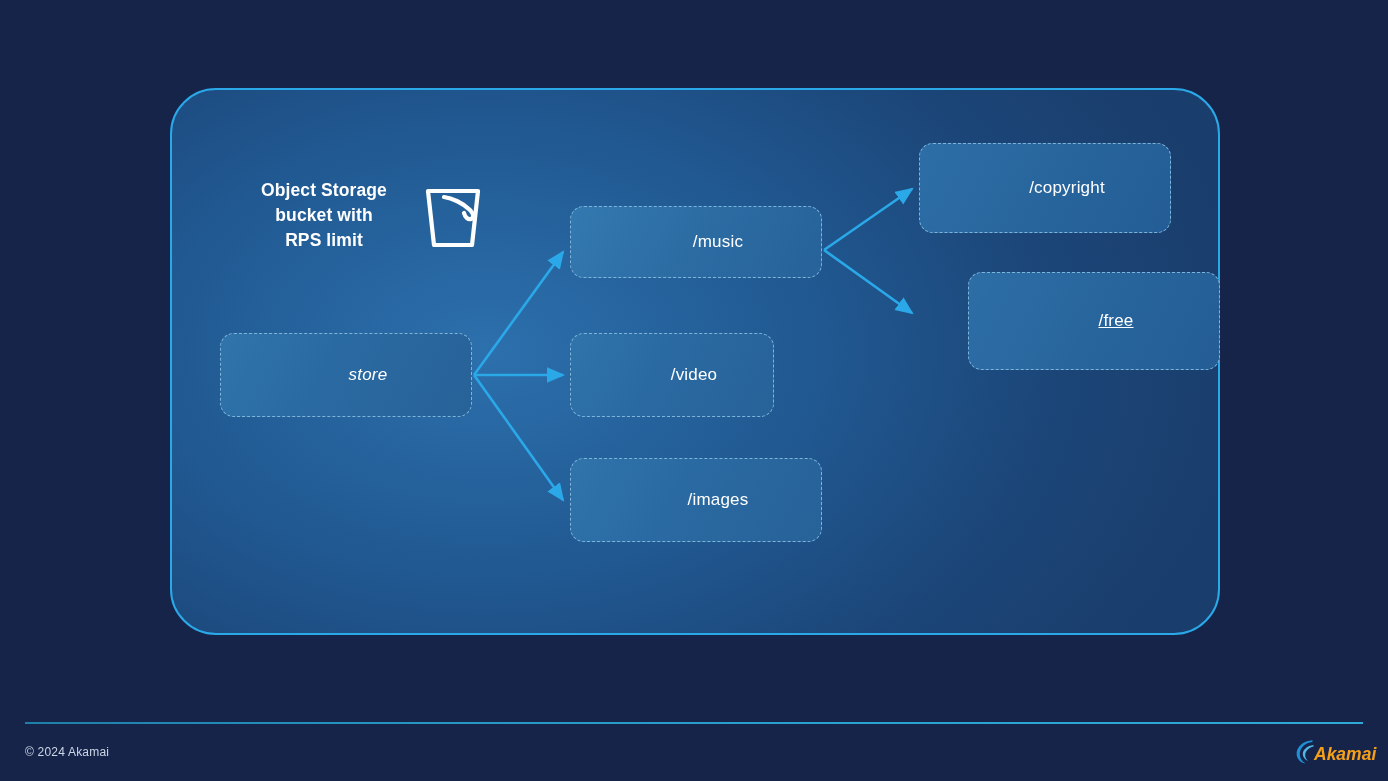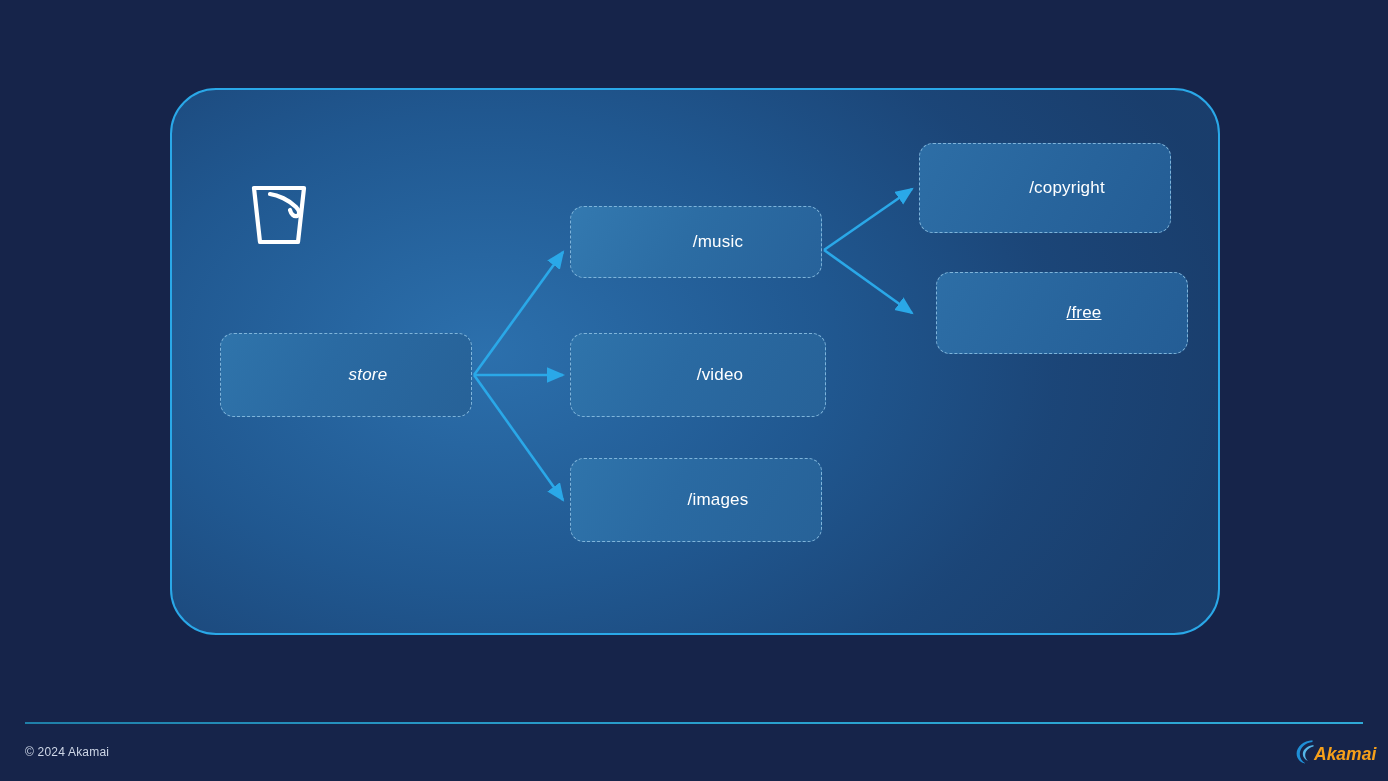--- a/index.html
+++ b/index.html
@@ -69,25 +69,25 @@
     font-size: 17px;
     display: flex;
     align-items: center;
     justify-content: center;
     letter-spacing: 0.2px;
     padding-left: 44px;
   }
   .node-store   { left: 220px; top: 333px; width: 252px; height: 84px; font-style: italic; }
   .node-music   { left: 570px; top: 206px; width: 252px; height: 72px;
                   background: linear-gradient(118deg, #3379b0 0%, #2c6da4 45%, #27629a 100%); }
-  .node-video   { left: 570px; top: 333px; width: 256px; height: 84px; }
+  .node-video   { left: 570px; top: 333px; width: 204px; height: 84px; }
   .node-images  { left: 570px; top: 458px; width: 252px; height: 84px; }
   .node-copy    { left: 919px; top: 143px; width: 252px; height: 90px;
                   background: linear-gradient(118deg, #2d6ea6 0%, #28659d 50%, #245d95 100%); }
-  .node-free    { left: 936px; top: 272px; width: 252px; height: 82px;
+  .node-free    { left: 968px; top: 272px; width: 252px; height: 98px;
                   background: linear-gradient(118deg, #2d6ea6 0%, #28659d 50%, #245d95 100%); text-decoration: underline; }
 
   
   .arrow-layer {
     position: absolute;
     left: 0; top: 0;
     width: 1388px;
     height: 781px;
     pointer-events: none;
   }
@@ -118,20 +118,23 @@
   }
 </style>
 </head>
 <body>
 
 <div id="slide">
 
   <div class="diagram-frame"></div>
 
   <div class="header-block">
+    <div class="header-title">Object Storage
+bucket with
+RPS limit</div>
     <svg class="bucket-icon" viewBox="0 0 62 68">
       <path d="M6 10 L56 10 L50 64 L12 64 Z" fill="none" stroke="#ffffff" stroke-width="4.2" stroke-linejoin="round"></path>
       <path d="M22 16 C30 17, 41 22, 48 29 C52 33, 52 37, 49 38 C46 39, 43 36, 42 32" fill="none" stroke="#ffffff" stroke-width="4.2" stroke-linecap="round" stroke-linejoin="round"></path>
     </svg>
   </div>
 
   <svg class="arrow-layer">
     <defs>
       <marker id="ah" markerWidth="8" markerHeight="8" refX="6.2" refY="3" orient="auto">
         <path d="M0,0 L7,3 L0,6 z" fill="#2aa8e8"></path>

